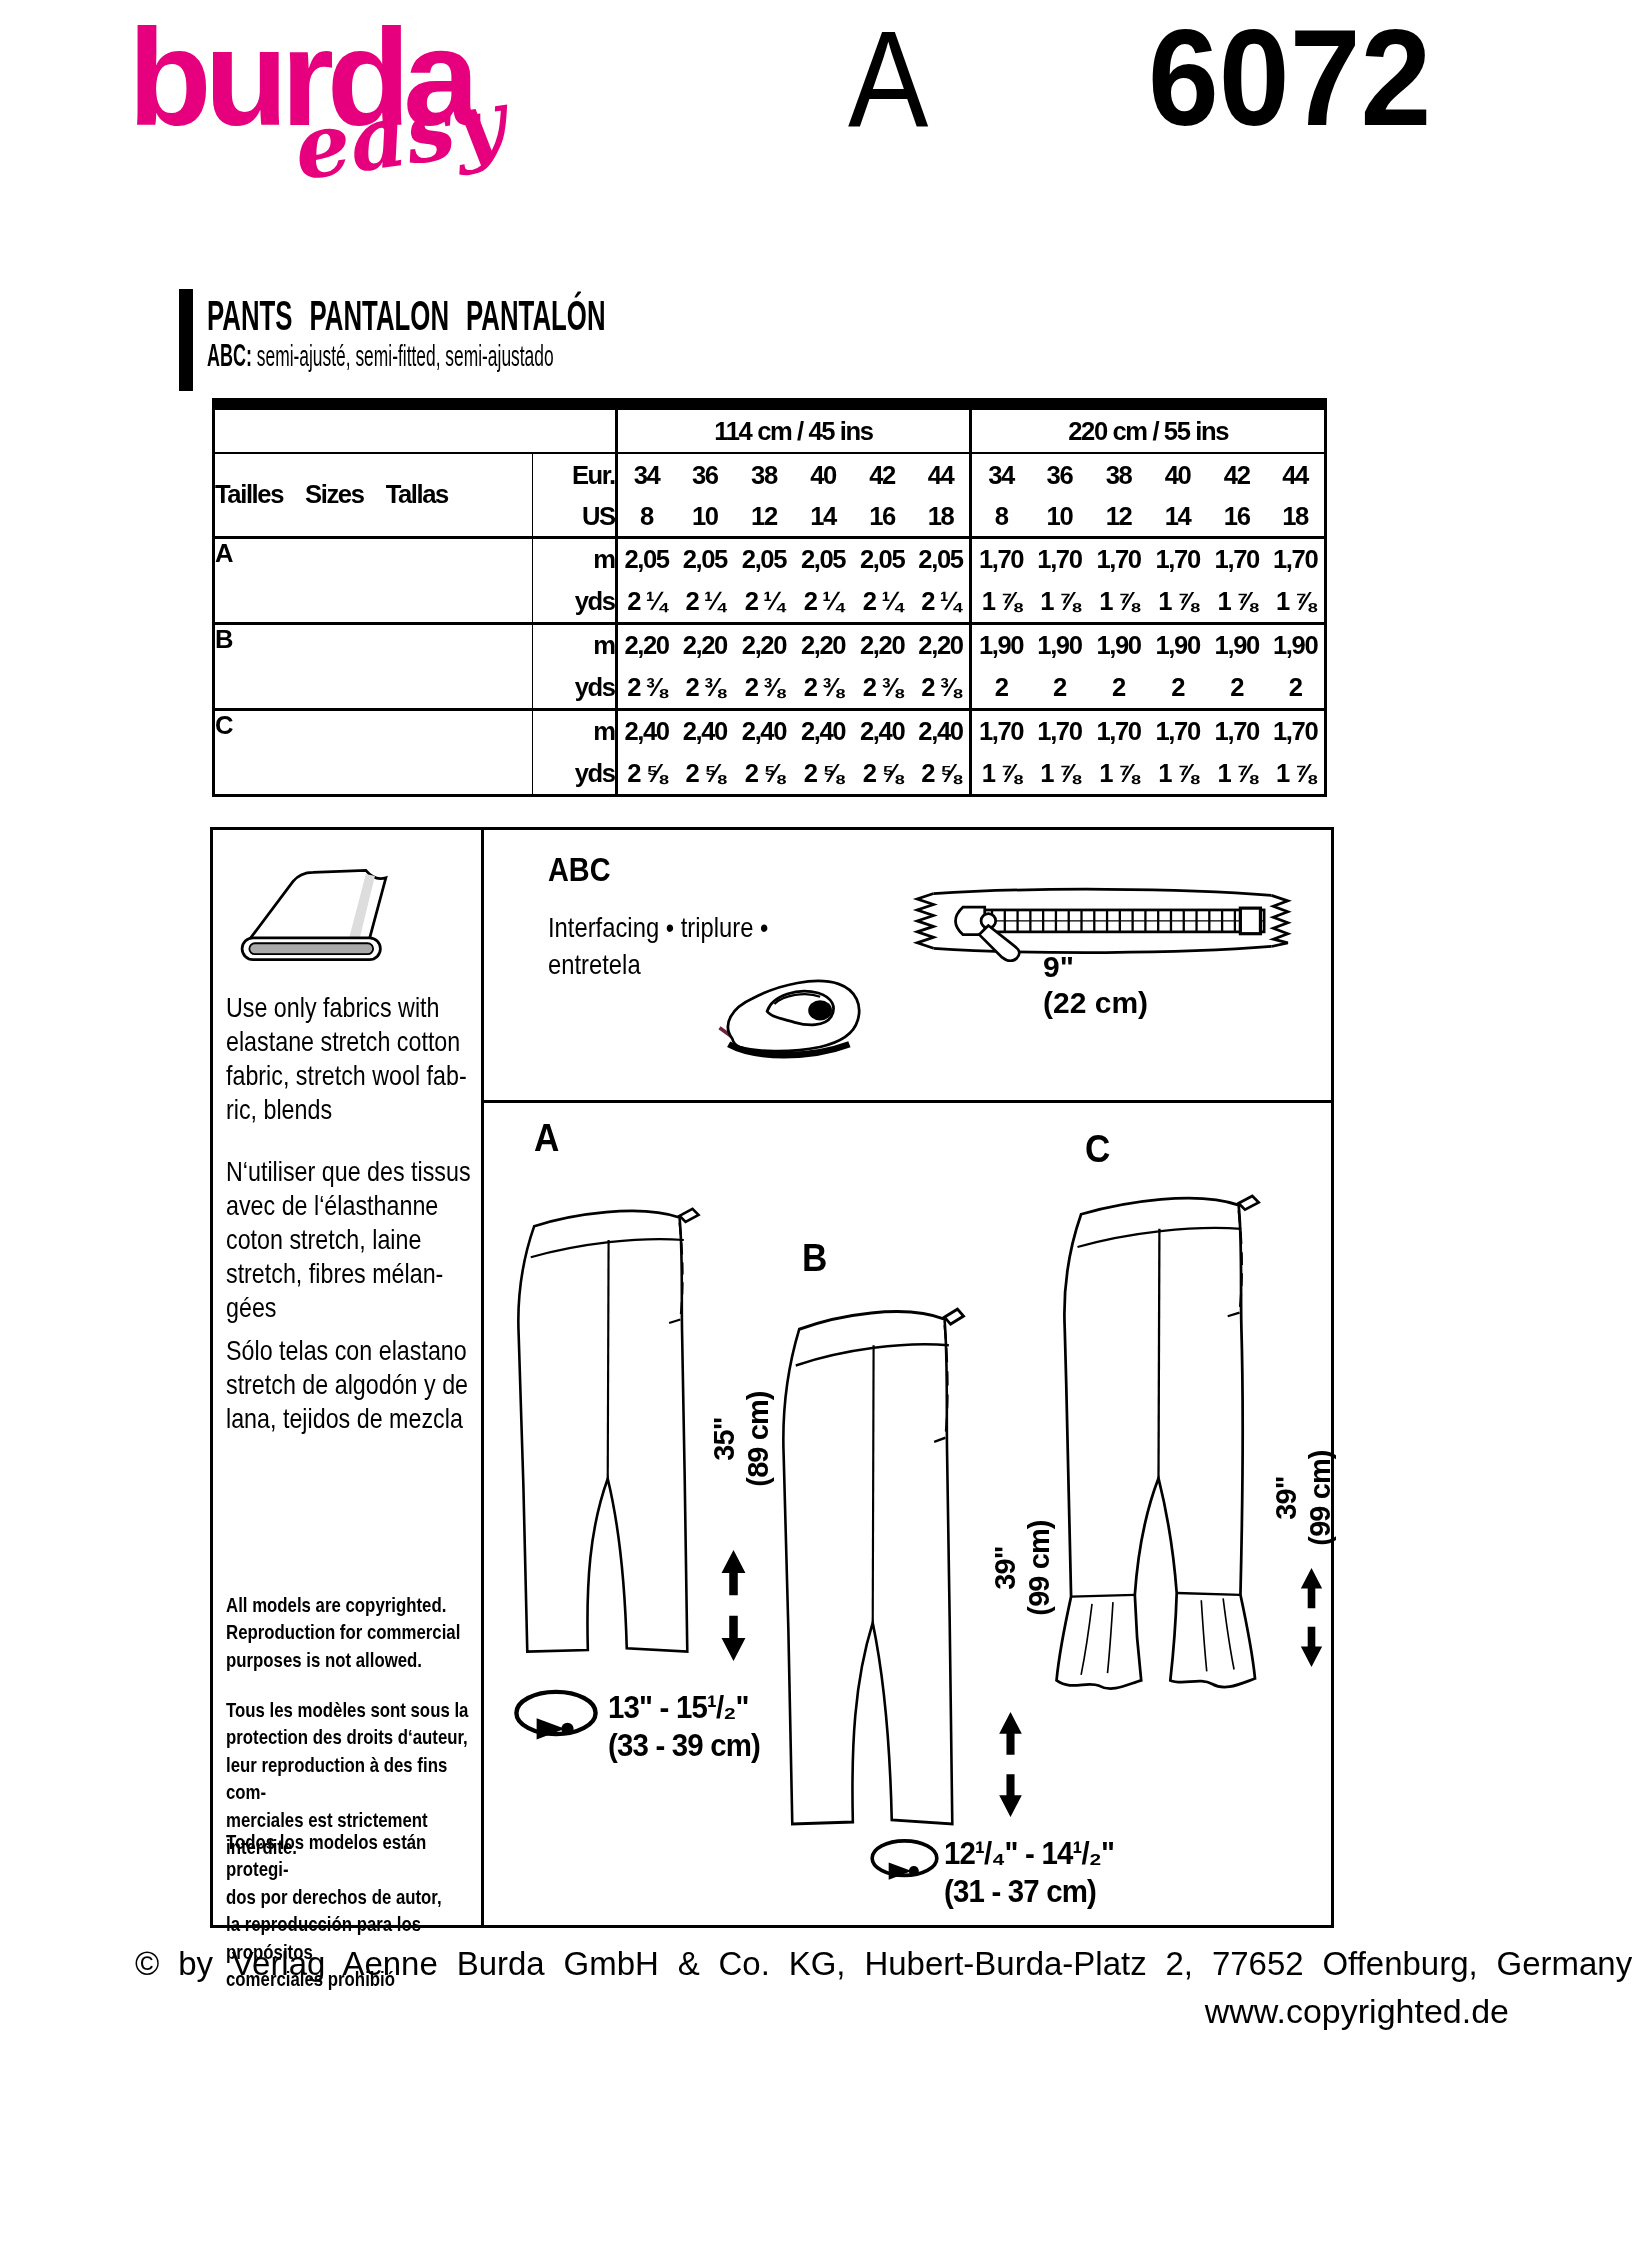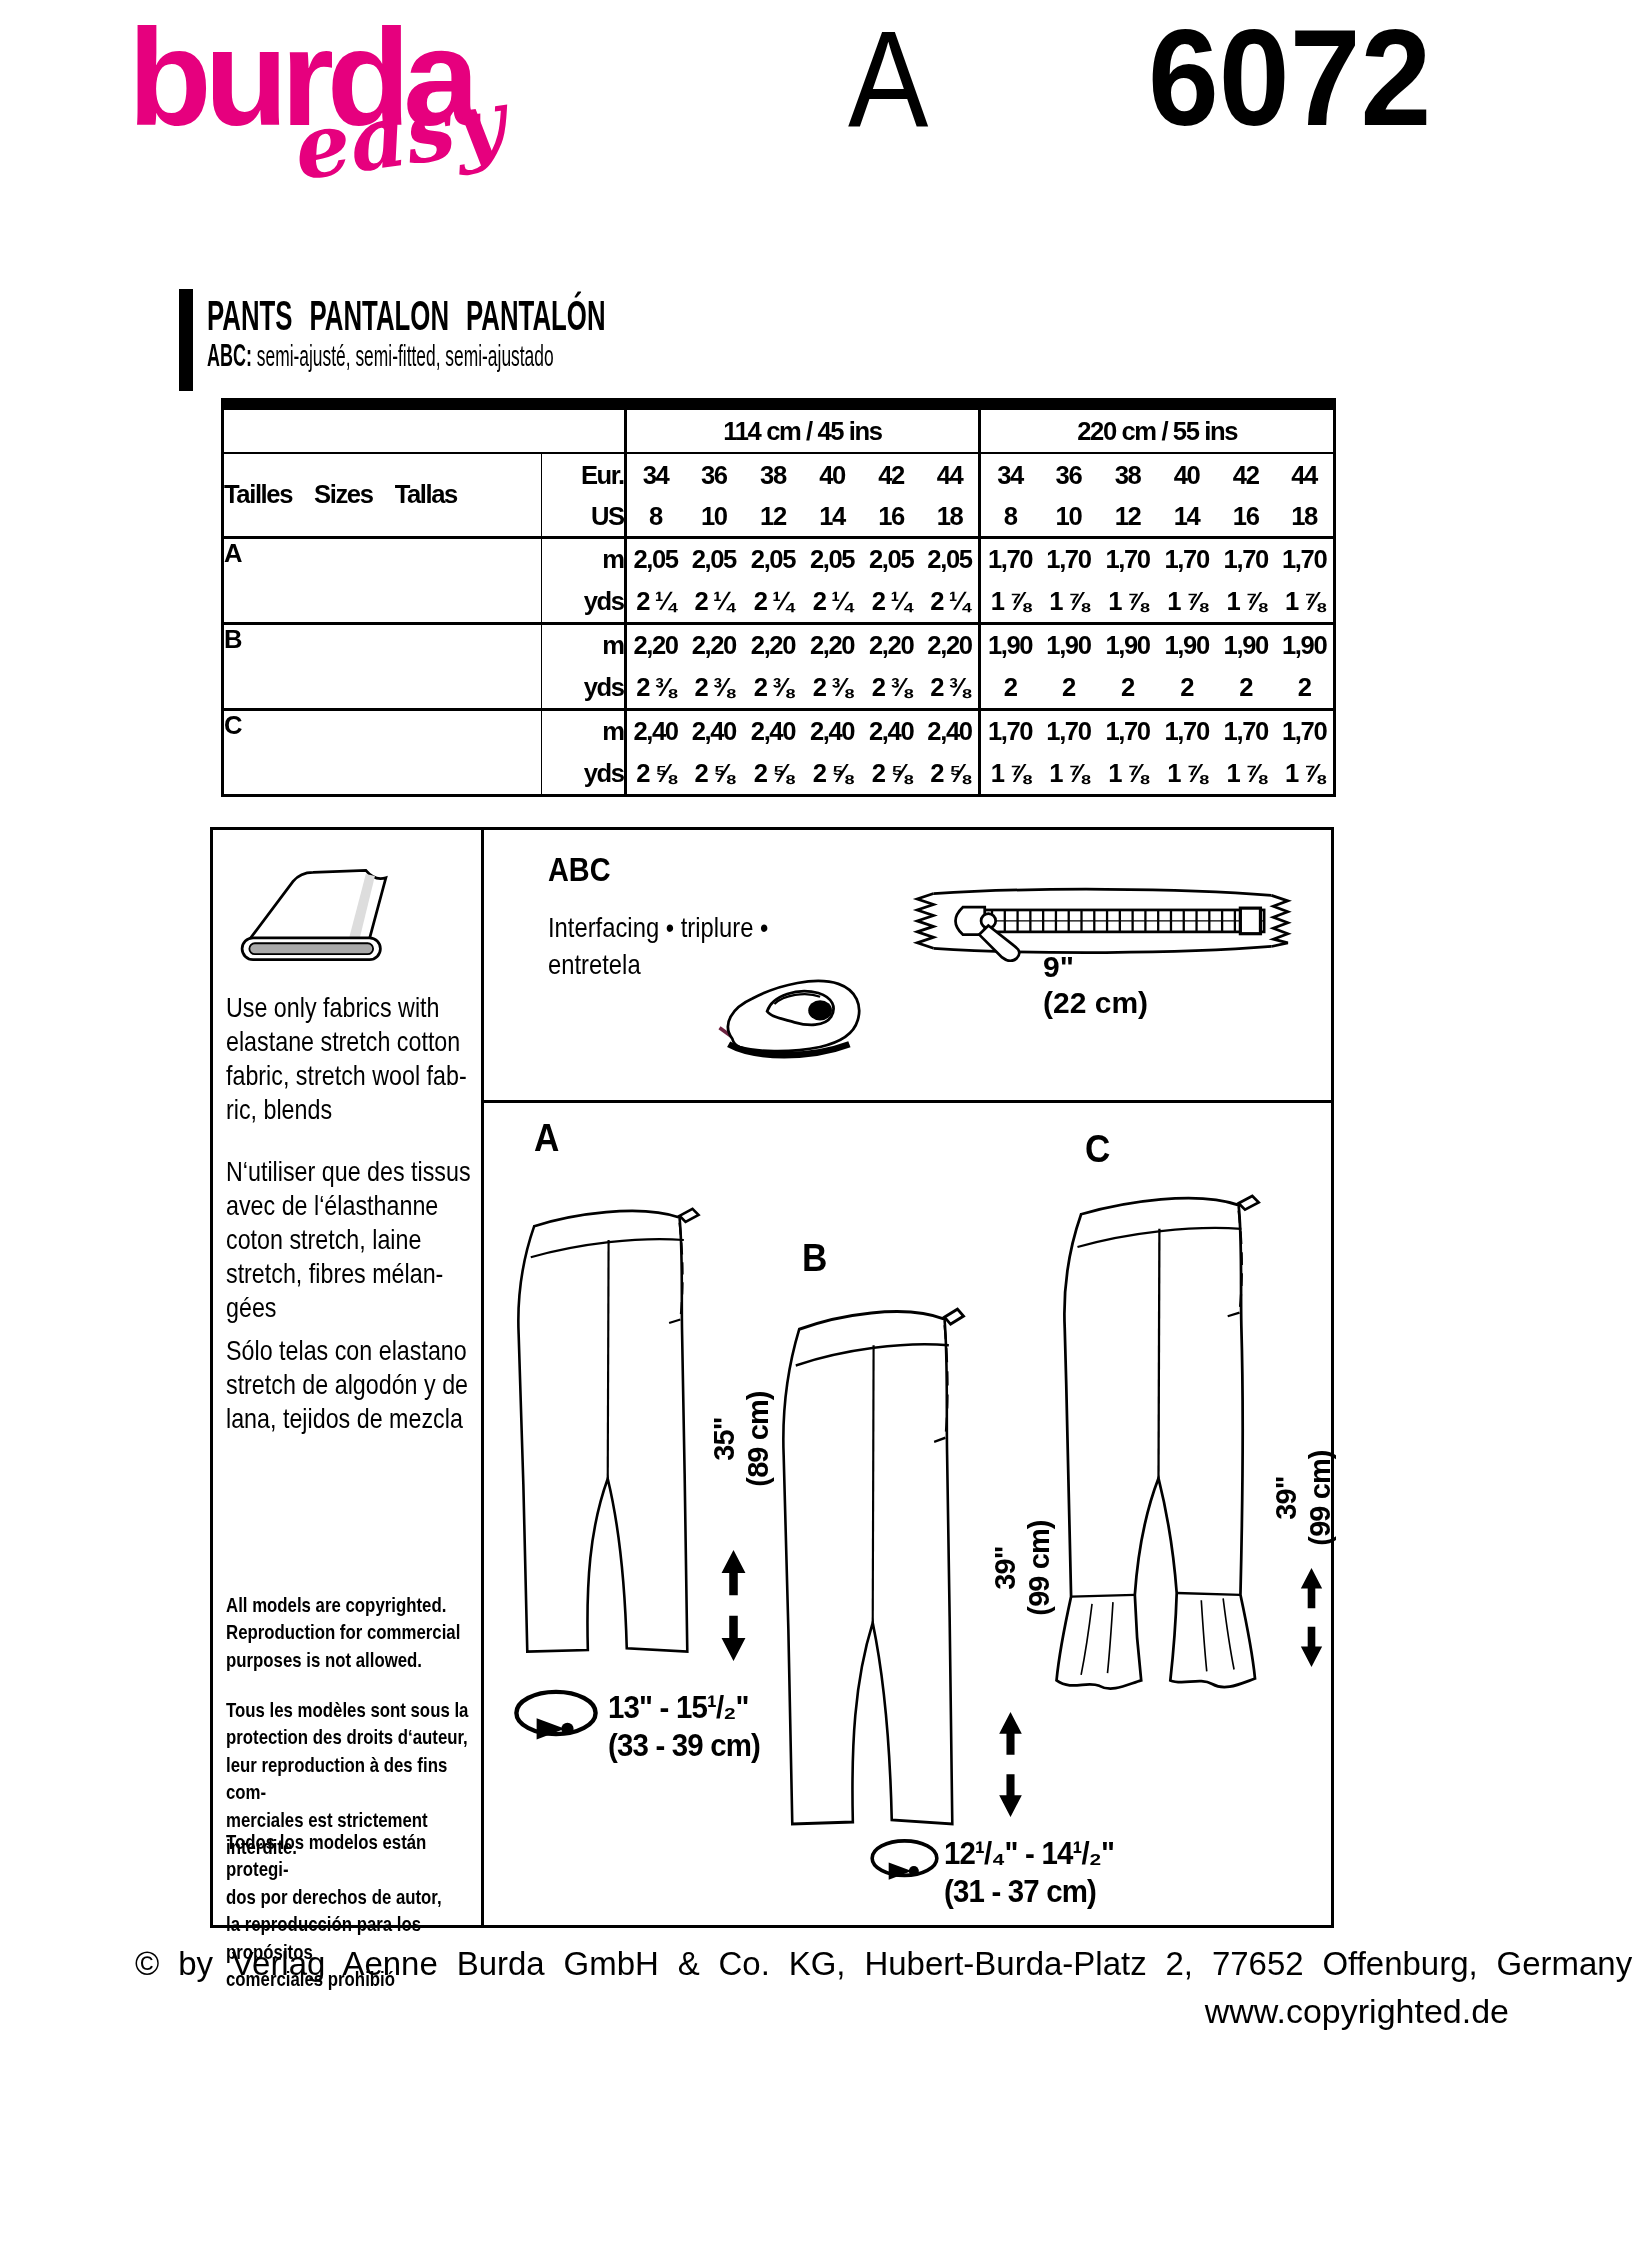--- a/index.html
+++ b/index.html
@@ -15,21 +15,21 @@
   .pattern-number{position:absolute;left:1148px;top:9.1px;font-size:137px;font-weight:bold;line-height:1;
                   transform:scaleX(.93);transform-origin:left top;}
   
   .title-bar{position:absolute;left:179px;top:289px;width:13.7px;height:102px;background:#000;}
   .doc-title{position:absolute;left:207px;top:291px;font-size:43px;font-weight:bold;white-space:nowrap;
              transform:scaleX(.6);transform-origin:left top;word-spacing:16.4px;}
   .doc-subtitle{position:absolute;left:207px;top:338px;font-size:30px;white-space:nowrap;
                 transform:scaleX(.58);transform-origin:left top;}
   .doc-subtitle b{font-size:31px;}
   
-  .yardage{position:absolute;left:221px;top:398px;width:1115px;border-collapse:collapse;
+  .yardage{position:absolute;left:212px;top:398px;width:1115px;border-collapse:collapse;
            table-layout:fixed;font-weight:bold;border:3.7px solid #000;border-top:12.8px solid #000;}
   .yardage td{padding:0;font-size:25.6px;letter-spacing:-1.4px;}
   tr.hdr{height:49px}
   tr.hdr td{border-bottom:2.7px solid #000;}
   .grp{text-align:center;font-size:28px;letter-spacing:0;}
   tr.eur{height:44px} tr.us{height:40px} tr.m{height:44px} tr.yds{height:42px}
   .sz{text-align:center;}
   .unit{text-align:right;padding-right:7.3px;}
   .corner{text-align:left;padding-left:7.3px;word-spacing:16.4px;vertical-align:middle;font-size:27.4px;}
   .rowlabel{text-align:left;padding-left:7.3px;vertical-align:top;font-size:28px;}

